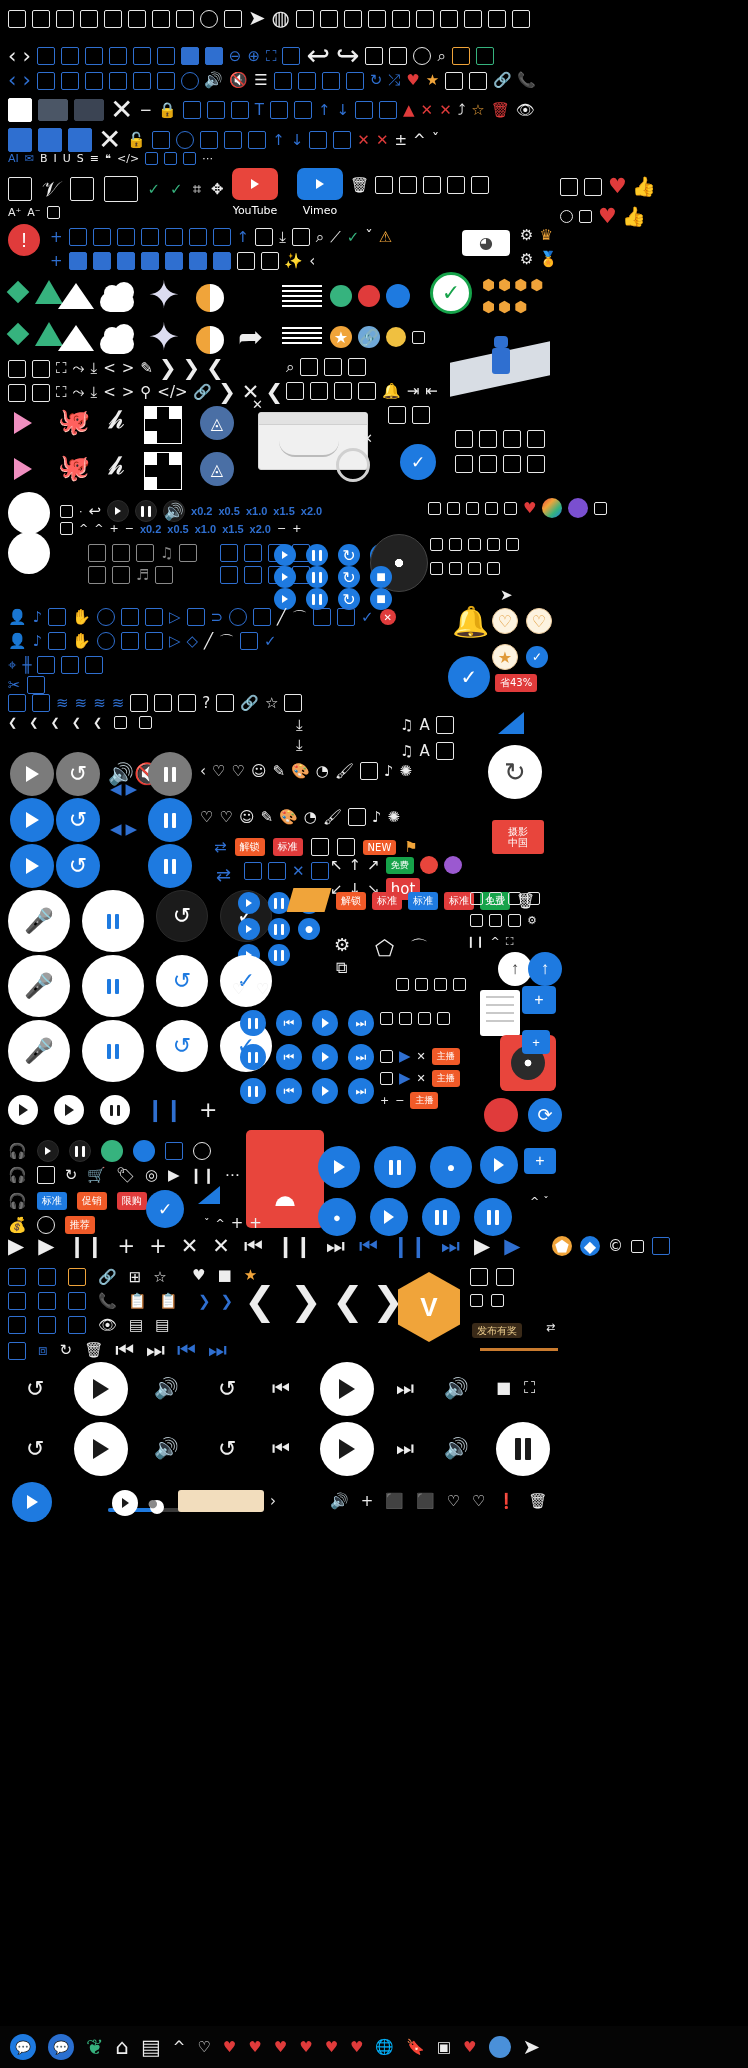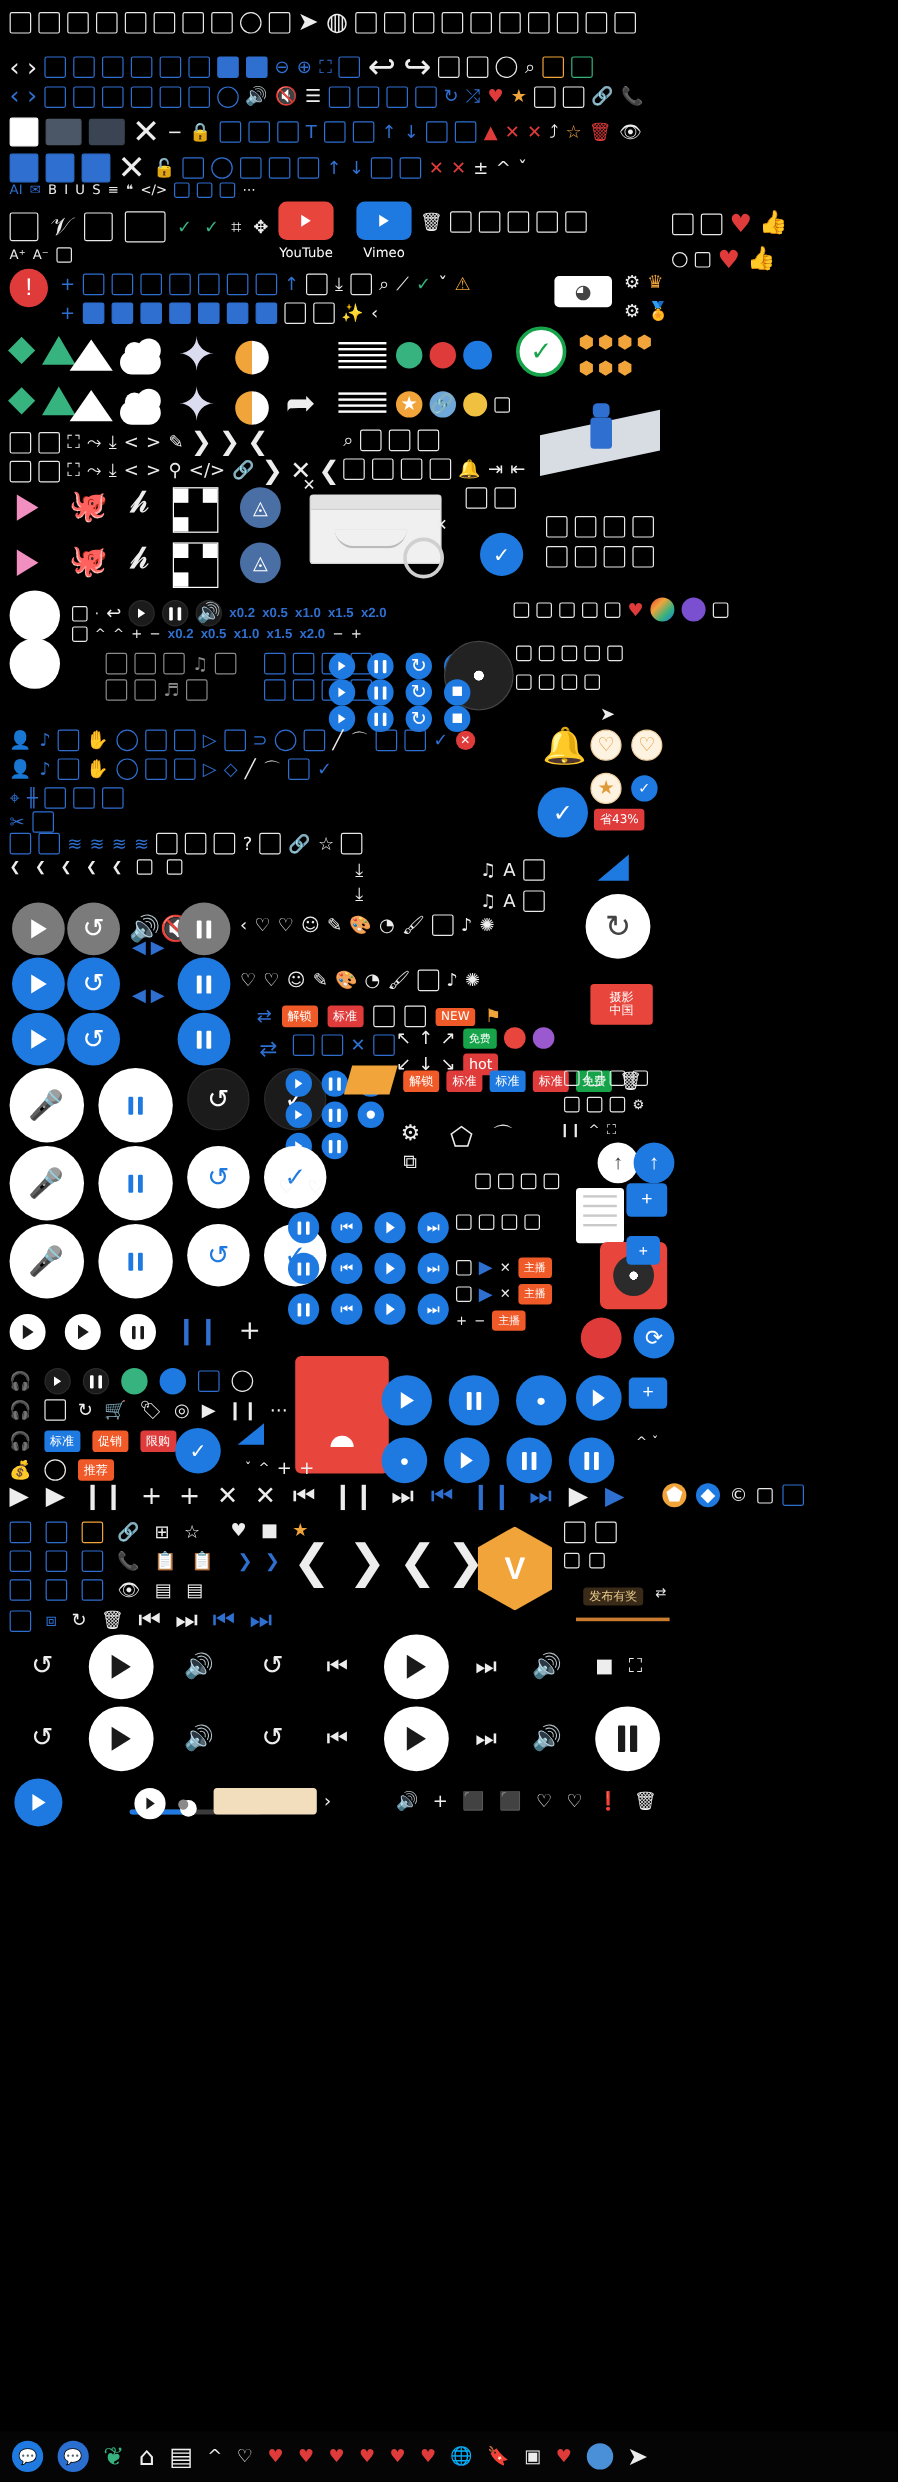--- a/index.html
+++ b/index.html
@@ -900,21 +900,21 @@
     <span class="glyph w">↑</span>
     <span class="glyph w">↗</span>
     <span class="pill green" style="font-size:9px">免费</span>
     <span class="circ" style="width:18px;height:18px;background:#e8453c"></span>
     <span class="circ" style="width:18px;height:18px;background:#9b59d0"></span>
   </div>
   <div class="row" style="left:330px;top:878px;">
     <span class="glyph w">↙</span>
     <span class="glyph w">↓</span>
     <span class="glyph w">↘</span>
-    <span class="pill red" style="font-size:12px">hot</span>
+    <span class="pill red" style="font-size:15px">hot</span>
   </div>
 
   <div class="circ white" style="position:absolute;left:8px;top:890px;width:62px;height:62px;font-size:24px;color:#3a3a3a">🎤</div>
   <div class="circ white" style="position:absolute;left:82px;top:890px;width:62px;height:62px;color:#1e7ae0">
       <span class="pause-b">
         <i></i>
         <i></i>
       </span>
     </div>
   <div class="circ dark" style="position:absolute;left:156px;top:890px;width:52px;height:52px;font-size:22px">↺</div>
@@ -1262,21 +1262,21 @@
     <span class="glyph">❯</span>
   </div>
   <div class="row" style="left:8px;top:1316px;gap:12px;">
     <span class="ic"></span>
     <span class="ic"></span>
     <span class="ic"></span>
     <span class="glyph w">👁</span>
     <span class="glyph w">▤</span>
     <span class="glyph w">▤</span>
   </div>
-  <div style="position:absolute;left:486px;top:1320px;">
+  <div style="position:absolute;left:472px;top:1320px;">
     <span class="pill dark" style="background:#3a2a18;color:#e8c98a;">发布有奖</span>
   </div>
   <span class="glyph w sm" style="position:absolute;left:546px;top:1322px;">⇄</span>
   <div class="row" style="left:8px;top:1340px;gap:12px;">
     <span class="ic"></span>
     <span class="glyph">⧈</span>
     <span class="glyph w">↻</span>
     <span class="glyph w">🗑</span>
     <span class="glyph w lg">⏮</span>
     <span class="glyph w lg">⏭</span>

